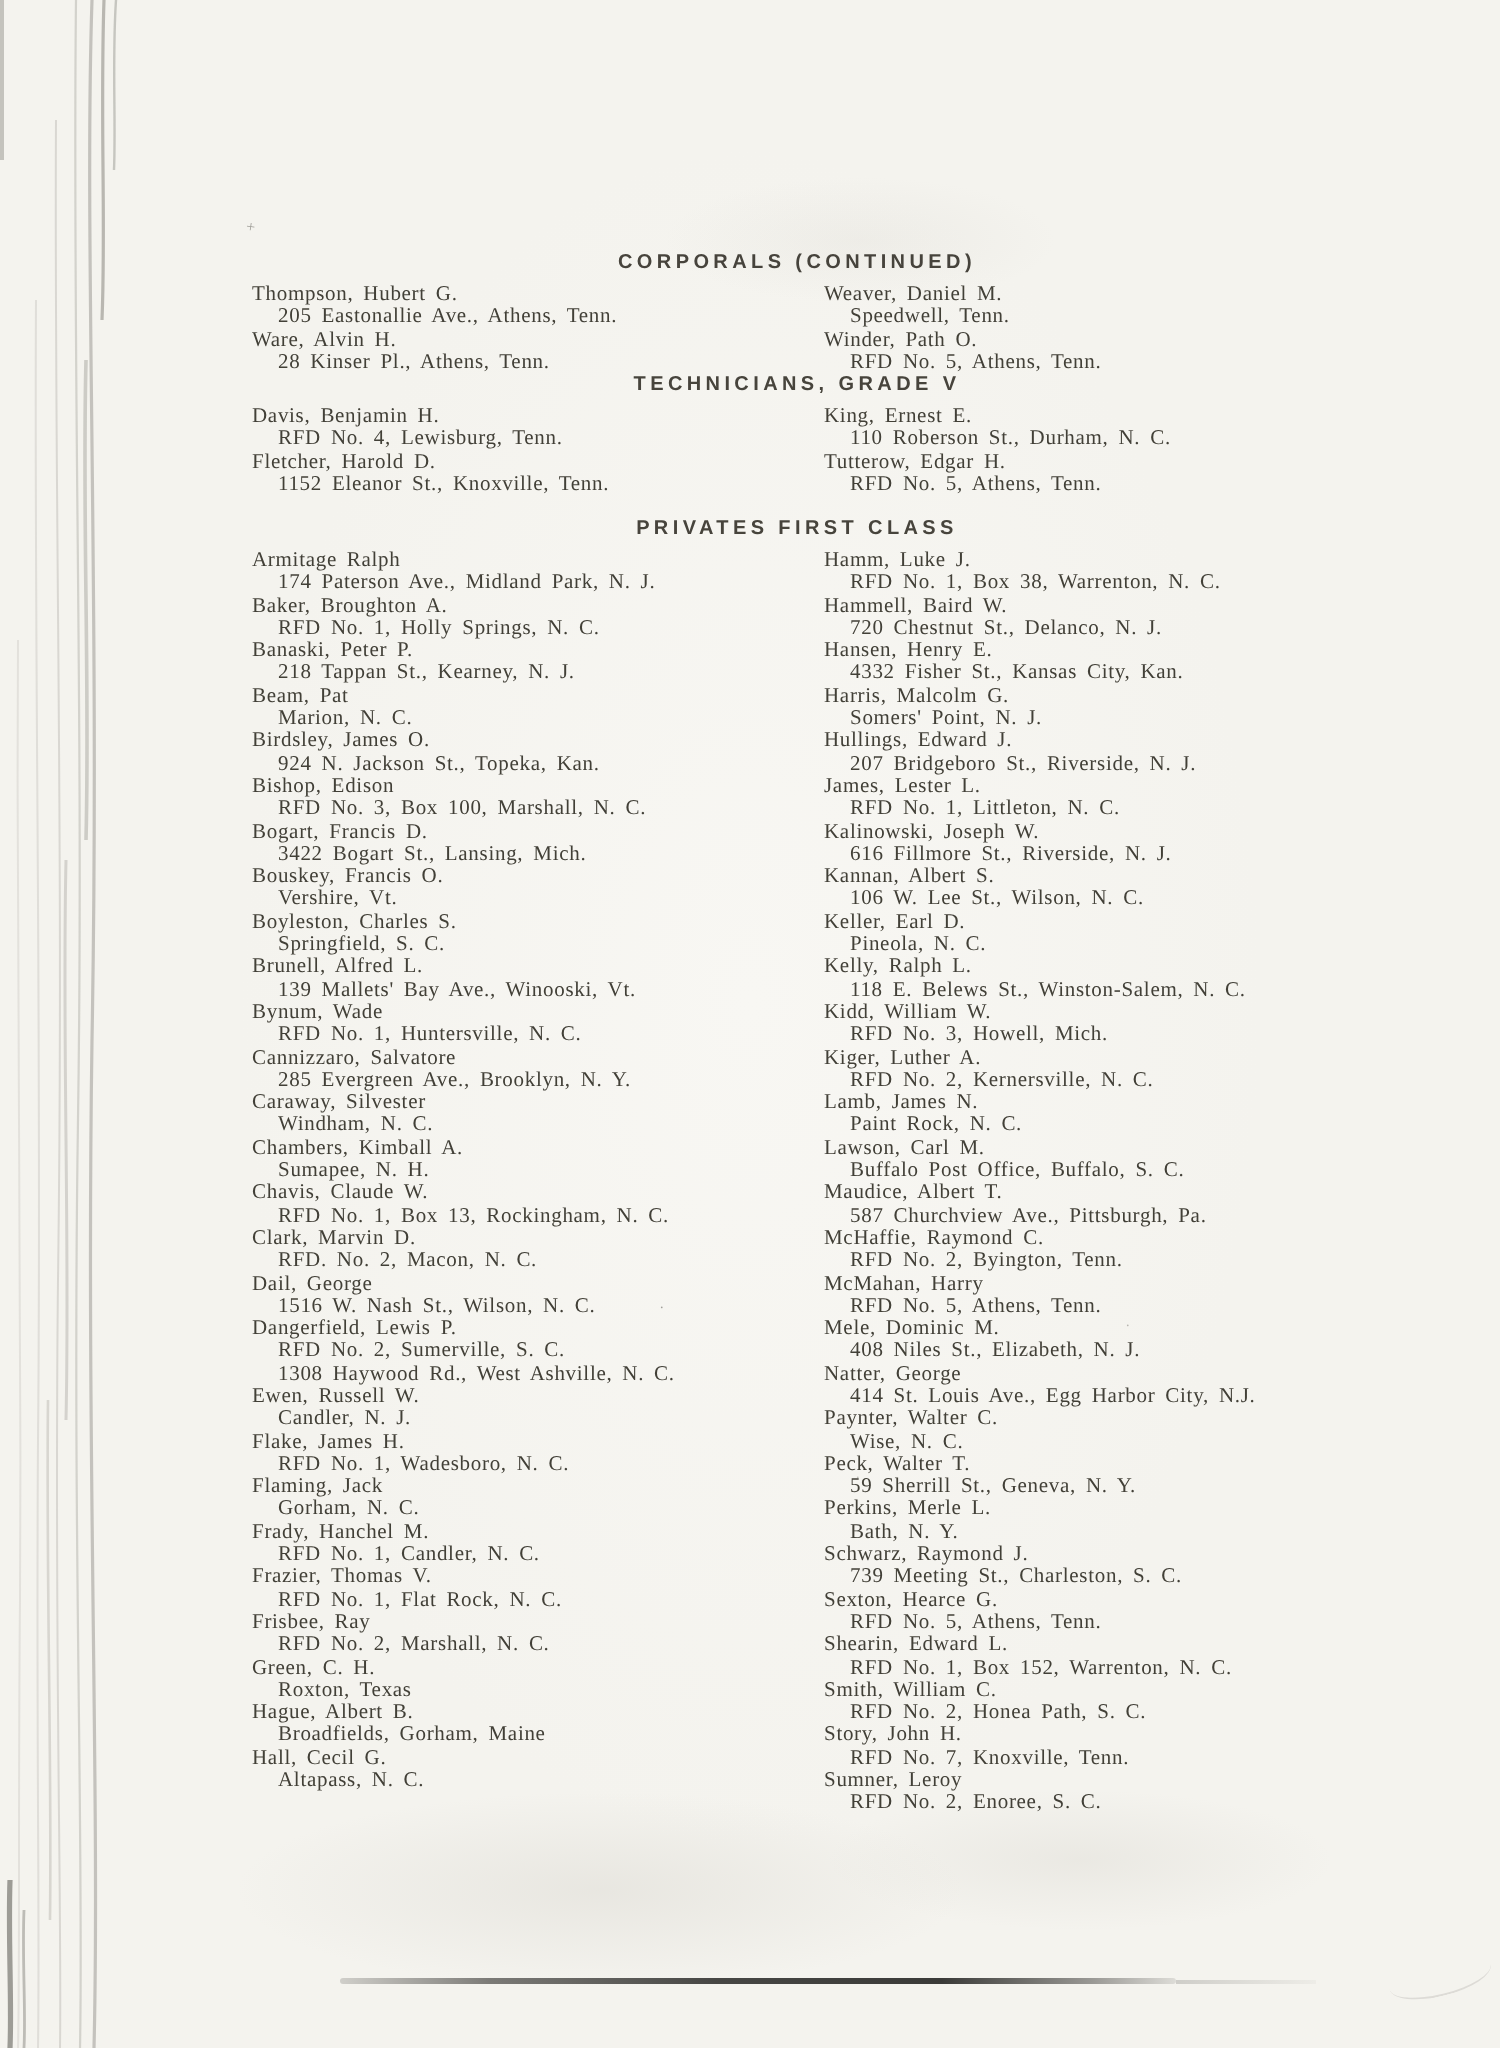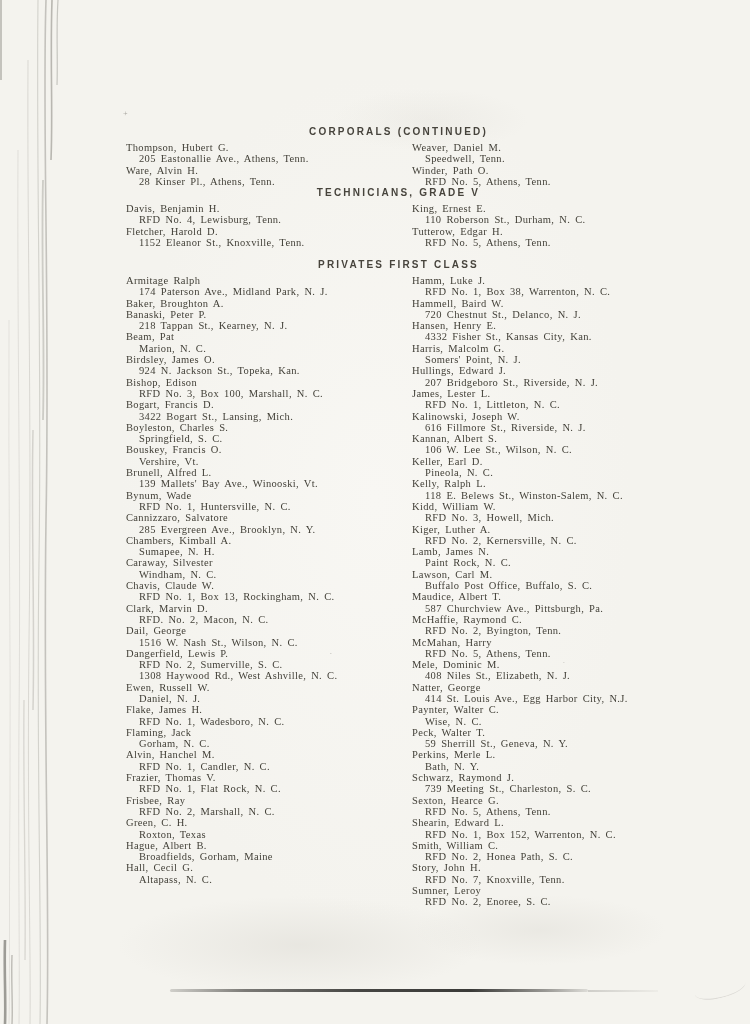--- a/index.html
+++ b/index.html
@@ -142,20 +142,21 @@
   <section class="sec sec3">
     <h2 class="sec-title">PRIVATES FIRST CLASS</h2>
     <div class="cols">
       <div class="col col-left">
           <div class="entry">
             <div class="name">Armitage Ralph</div>
             <div class="addr">174 Paterson Ave., Midland Park, N. J.</div>
           </div>
           <div class="entry">
             <div class="name">Baker, Broughton A.</div>
+            <div class="addr">RFD No. 1, Holly Springs, N. C.</div>
           </div>
           <div class="entry">
             <div class="name">Banaski, Peter P.</div>
             <div class="addr">218 Tappan St., Kearney, N. J.</div>
           </div>
           <div class="entry">
             <div class="name">Beam, Pat</div>
             <div class="addr">Marion, N. C.</div>
           </div>
           <div class="entry">
@@ -164,80 +165,80 @@
           </div>
           <div class="entry">
             <div class="name">Bishop, Edison</div>
             <div class="addr">RFD No. 3, Box 100, Marshall, N. C.</div>
           </div>
           <div class="entry">
             <div class="name">Bogart, Francis D.</div>
             <div class="addr">3422 Bogart St., Lansing, Mich.</div>
           </div>
           <div class="entry">
+            <div class="name">Bouskey, Francis O.</div>
+            <div class="addr">Vershire, Vt.</div>
+          </div>
+          <div class="entry">
             <div class="name">Boyleston, Charles S.</div>
             <div class="addr">Springfield, S. C.</div>
           </div>
           <div class="entry">
-            <div class="name">Bouskey, Francis O.</div>
-            <div class="addr">Vershire, Vt.</div>
-          </div>
-          <div class="entry">
             <div class="name">Brunell, Alfred L.</div>
             <div class="addr">139 Mallets' Bay Ave., Winooski, Vt.</div>
           </div>
           <div class="entry">
             <div class="name">Bynum, Wade</div>
             <div class="addr">RFD No. 1, Huntersville, N. C.</div>
           </div>
           <div class="entry">
             <div class="name">Cannizzaro, Salvatore</div>
             <div class="addr">285 Evergreen Ave., Brooklyn, N. Y.</div>
           </div>
           <div class="entry">
+            <div class="name">Caraway, Silvester</div>
+            <div class="addr">Windham, N. C.</div>
+          </div>
+          <div class="entry">
             <div class="name">Chambers, Kimball A.</div>
             <div class="addr">Sumapee, N. H.</div>
           </div>
           <div class="entry">
-            <div class="name">Caraway, Silvester</div>
-            <div class="addr">Windham, N. C.</div>
-          </div>
-          <div class="entry">
             <div class="name">Chavis, Claude W.</div>
             <div class="addr">RFD No. 1, Box 13, Rockingham, N. C.</div>
           </div>
           <div class="entry">
             <div class="name">Clark, Marvin D.</div>
             <div class="addr">RFD. No. 2, Macon, N. C.</div>
           </div>
           <div class="entry">
             <div class="name">Dail, George</div>
             <div class="addr">1516 W. Nash St., Wilson, N. C.</div>
           </div>
           <div class="entry">
             <div class="name">Dangerfield, Lewis P.</div>
             <div class="addr">RFD No. 2, Sumerville, S. C.</div>
           </div>
           <div class="entry">
             <div class="addr">1308 Haywood Rd., West Ashville, N. C.</div>
           </div>
           <div class="entry">
             <div class="name">Ewen, Russell W.</div>
-            <div class="addr">Daniel, N. J.</div>
+            <div class="addr">Candler, N. J.</div>
           </div>
           <div class="entry">
             <div class="name">Flake, James H.</div>
             <div class="addr">RFD No. 1, Wadesboro, N. C.</div>
           </div>
           <div class="entry">
             <div class="name">Flaming, Jack</div>
             <div class="addr">Gorham, N. C.</div>
           </div>
           <div class="entry">
-            <div class="name">Alvin, Hanchel M.</div>
+            <div class="name">Frady, Hanchel M.</div>
             <div class="addr">RFD No. 1, Candler, N. C.</div>
           </div>
           <div class="entry">
             <div class="name">Frazier, Thomas V.</div>
             <div class="addr">RFD No. 1, Flat Rock, N. C.</div>
           </div>
           <div class="entry">
             <div class="name">Frisbee, Ray</div>
             <div class="addr">RFD No. 2, Marshall, N. C.</div>
           </div>

